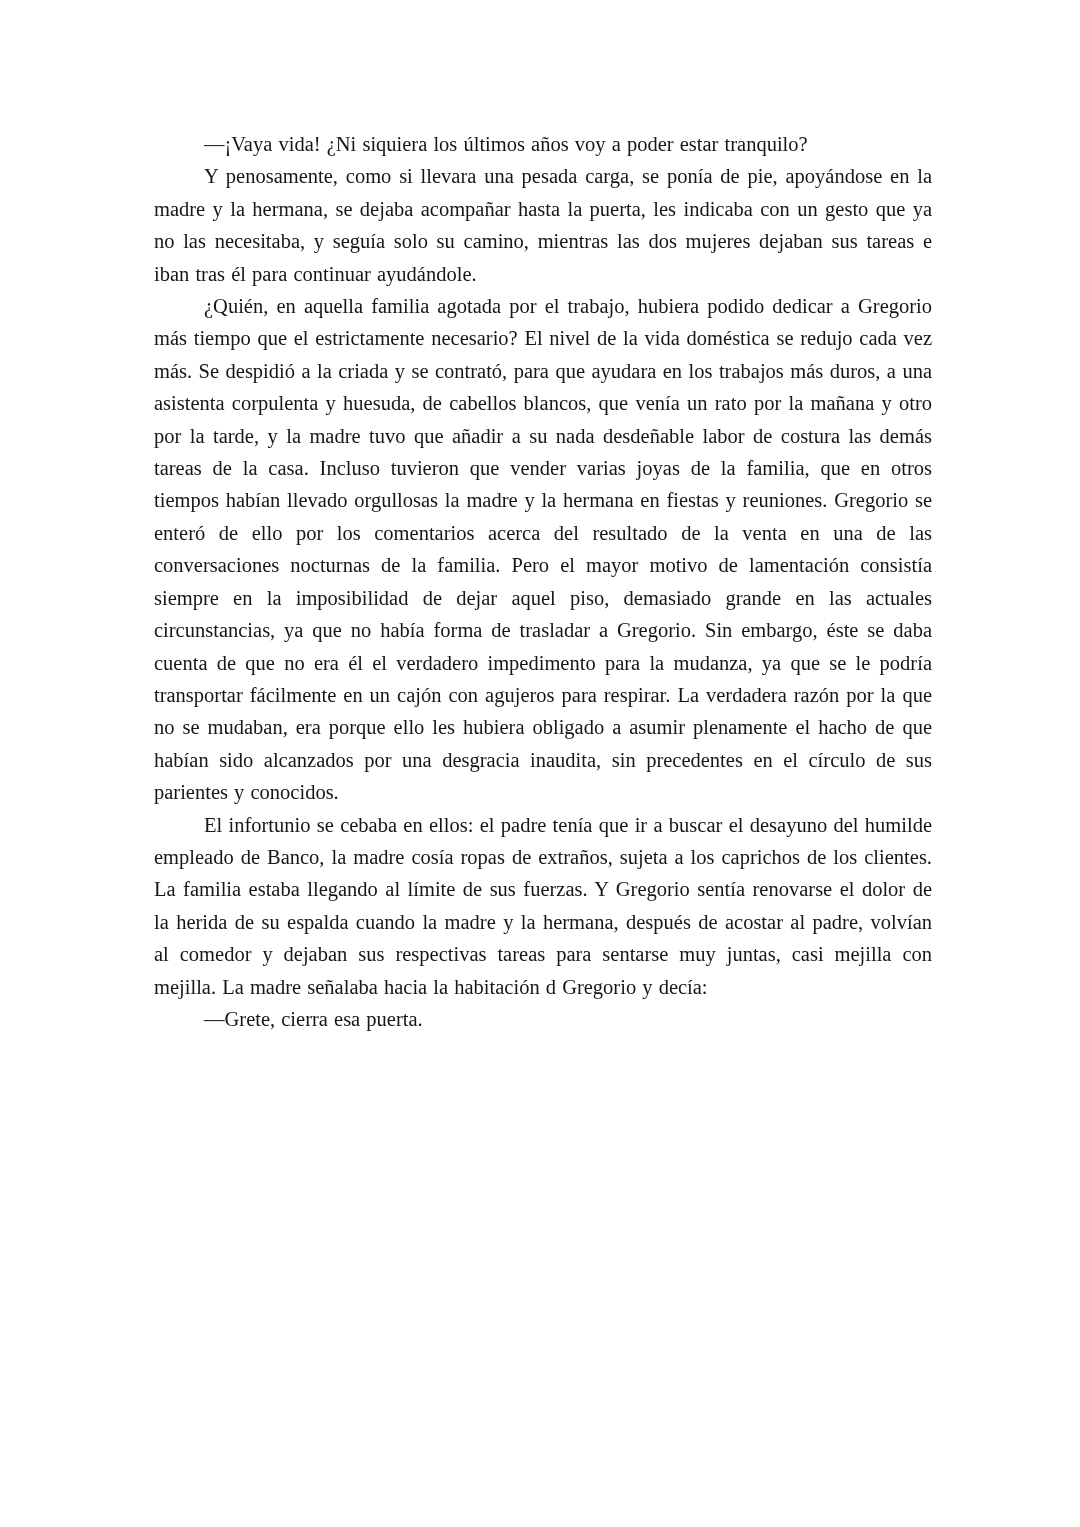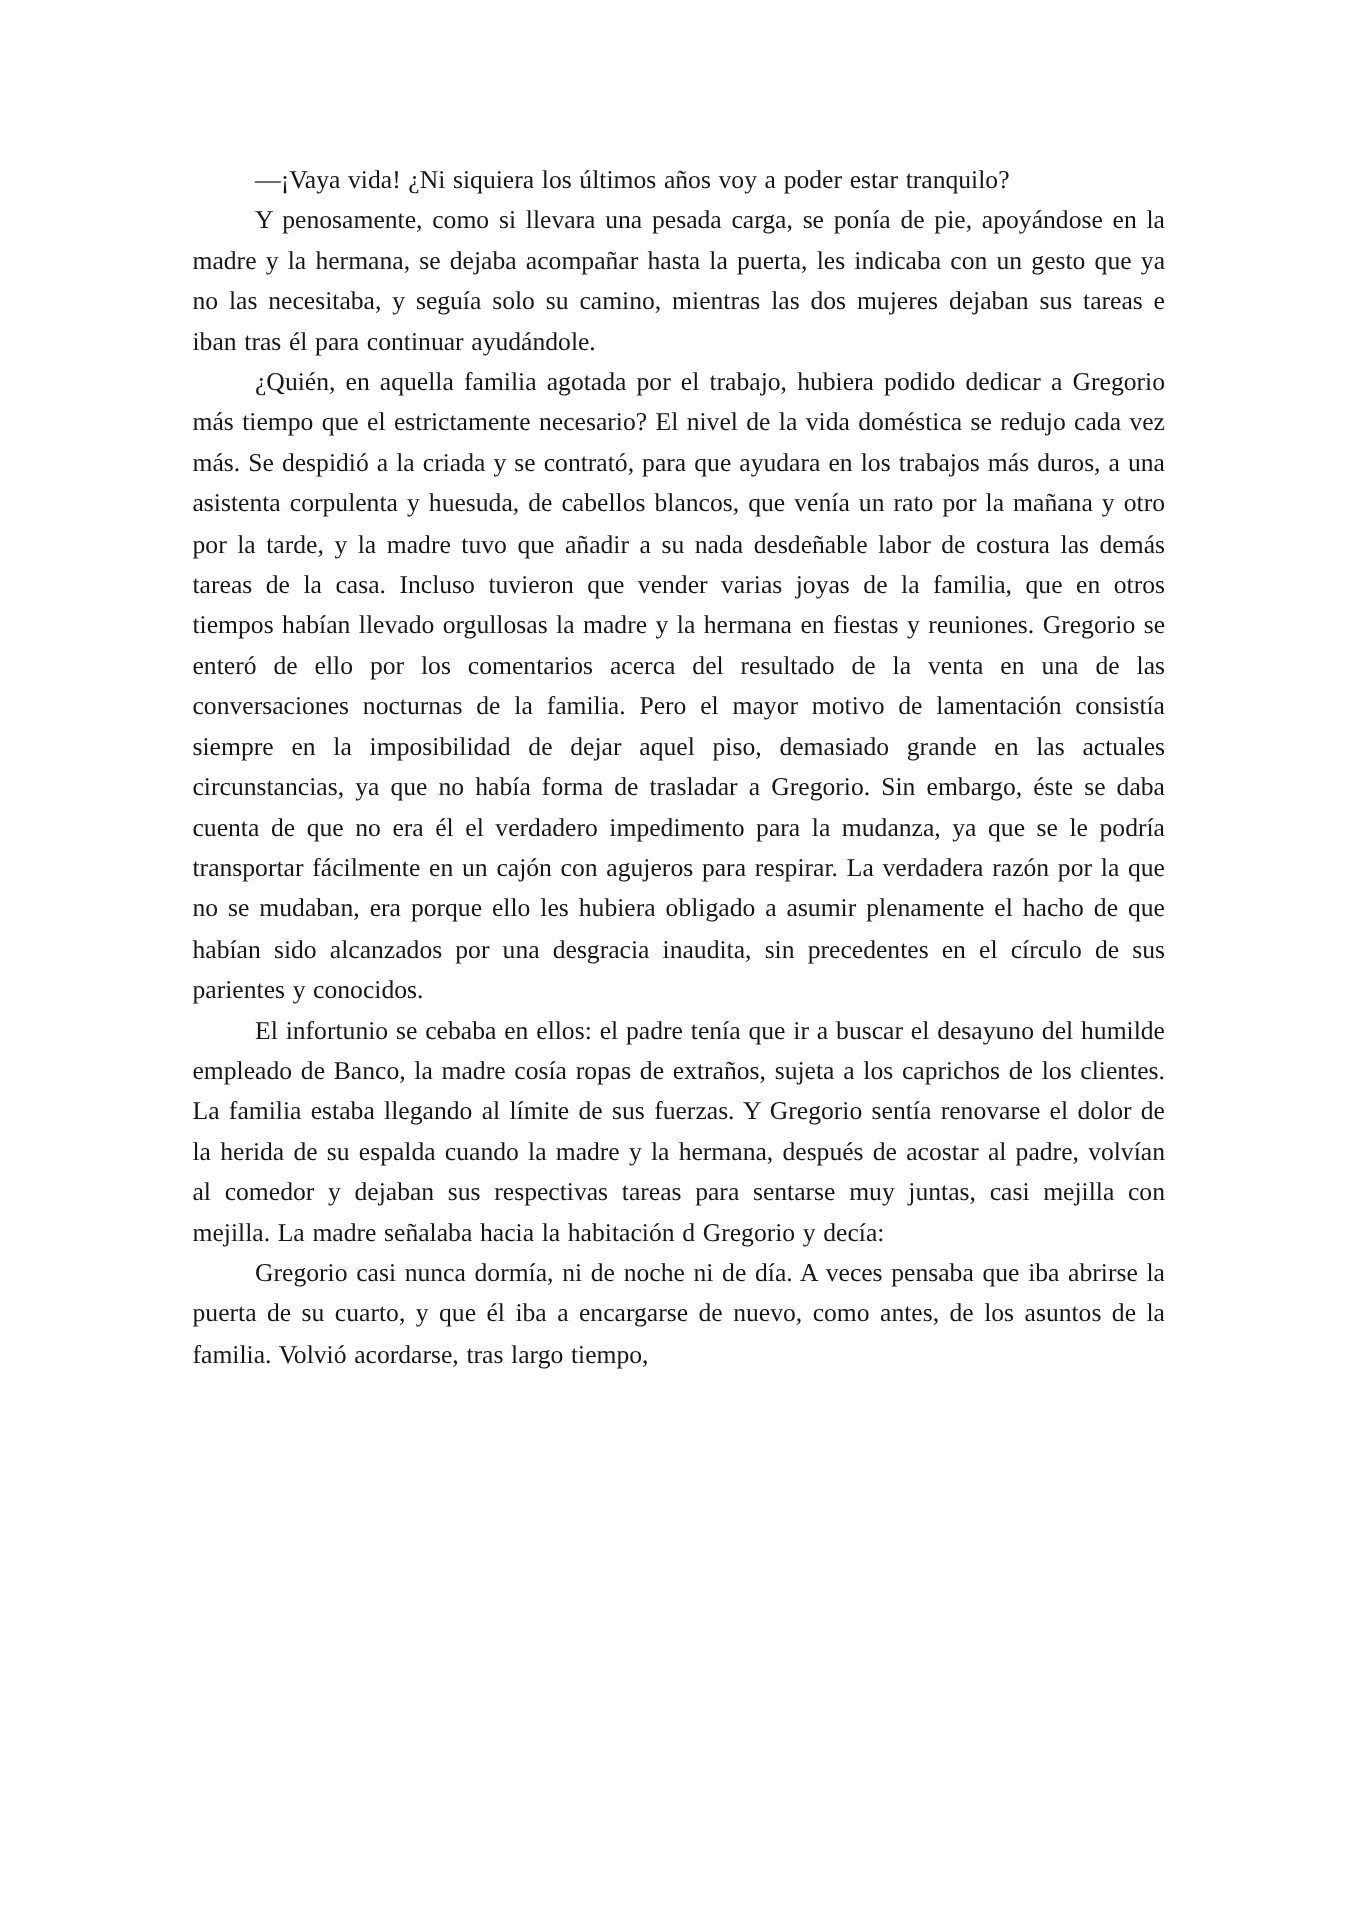--- a/index.html
+++ b/index.html
@@ -35,15 +35,15 @@
 </style>
 </head>
 <body>
 
 <div class="page">
   <div class="text-block">
     <p>—¡Vaya vida! ¿Ni siquiera los últimos años voy a poder estar tranquilo?</p>
     <p>Y penosamente, como si llevara una pesada carga, se ponía de pie, apoyándose en la madre y la hermana, se dejaba acompañar hasta la puerta, les indicaba con un gesto que ya no las necesitaba, y seguía solo su camino, mientras las dos mujeres dejaban sus tareas e iban tras él para continuar ayudándole.</p>
     <p>¿Quién, en aquella familia agotada por el trabajo, hubiera podido dedicar a Gregorio más tiempo que el estrictamente necesario? El nivel de la vida doméstica se redujo cada vez más. Se despidió a la criada y se contrató, para que ayudara en los trabajos más duros, a una asistenta corpulenta y huesuda, de cabellos blancos, que venía un rato por la mañana y otro por la tarde, y la madre tuvo que añadir a su nada desdeñable labor de costura las demás tareas de la casa. Incluso tuvieron que vender varias joyas de la familia, que en otros tiempos habían llevado orgullosas la madre y la hermana en fiestas y reuniones. Gregorio se enteró de ello por los comentarios acerca del resultado de la venta en una de las conversaciones nocturnas de la familia. Pero el mayor motivo de lamentación consistía siempre en la imposibilidad de dejar aquel piso, demasiado grande en las actuales circunstancias, ya que no había forma de trasladar a Gregorio. Sin embargo, éste se daba cuenta de que no era él el verdadero impedimento para la mudanza, ya que se le podría transportar fácilmente en un cajón con agujeros para respirar. La verdadera razón por la que no se mudaban, era porque ello les hubiera obligado a asumir plenamente el hacho de que habían sido alcanzados por una desgracia inaudita, sin precedentes en el círculo de sus parientes y conocidos.</p>
     <p>El infortunio se cebaba en ellos: el padre tenía que ir a buscar el desayuno del humilde empleado de Banco, la madre cosía ropas de extraños, sujeta a los caprichos de los clientes. La familia estaba llegando al límite de sus fuerzas. Y Gregorio sentía renovarse el dolor de la herida de su espalda cuando la madre y la hermana, después de acostar al padre, volvían al comedor y dejaban sus respectivas tareas para sentarse muy juntas, casi mejilla con mejilla. La madre señalaba hacia la habitación d Gregorio y decía:</p>
-    <p>Gregorio casi nunca dormía, ni de noche ni de día. A veces pensaba que iba abrirse la puerta de su cuarto, y que él iba a encargarse de nuevo, como antes, de los asuntos de la familia. Volvió acordarse, tras largo tiempo,</p>
+    <p>—Grete, cierra esa puerta.</p>
   </div>
 </div>
 
 </body></html>

